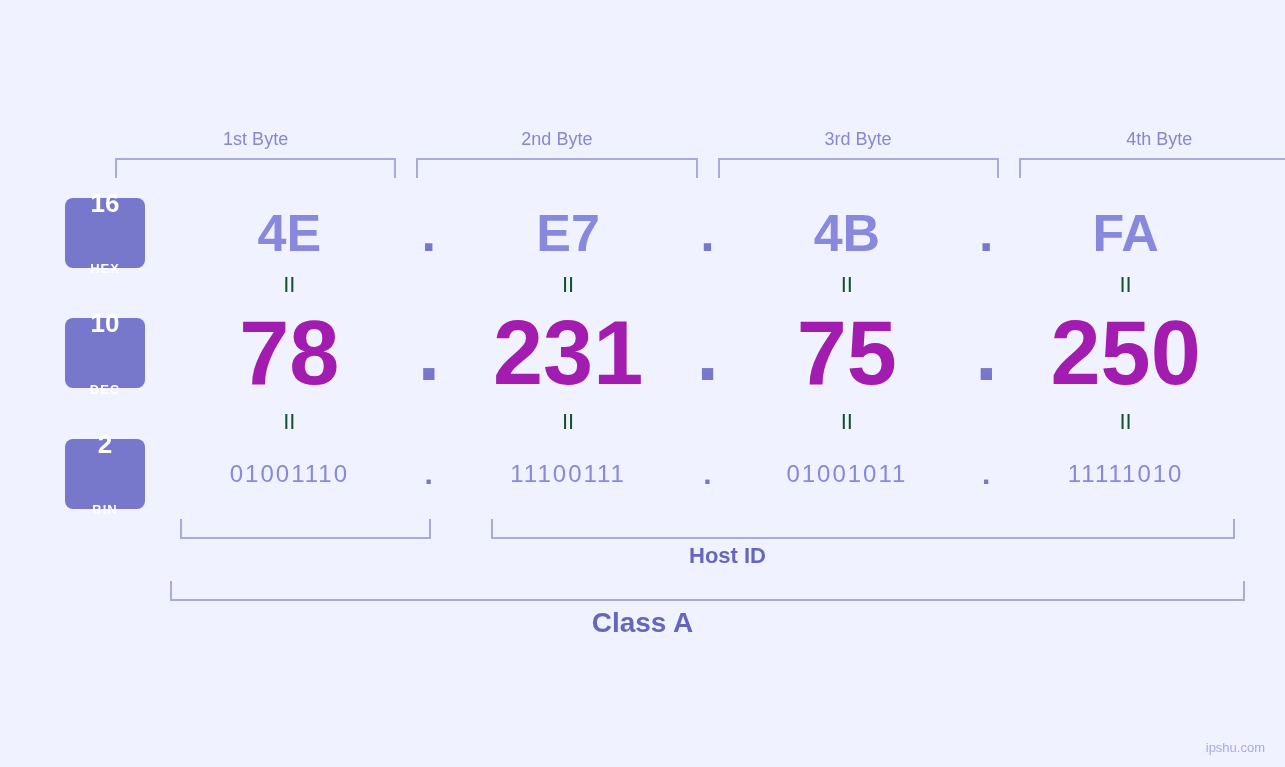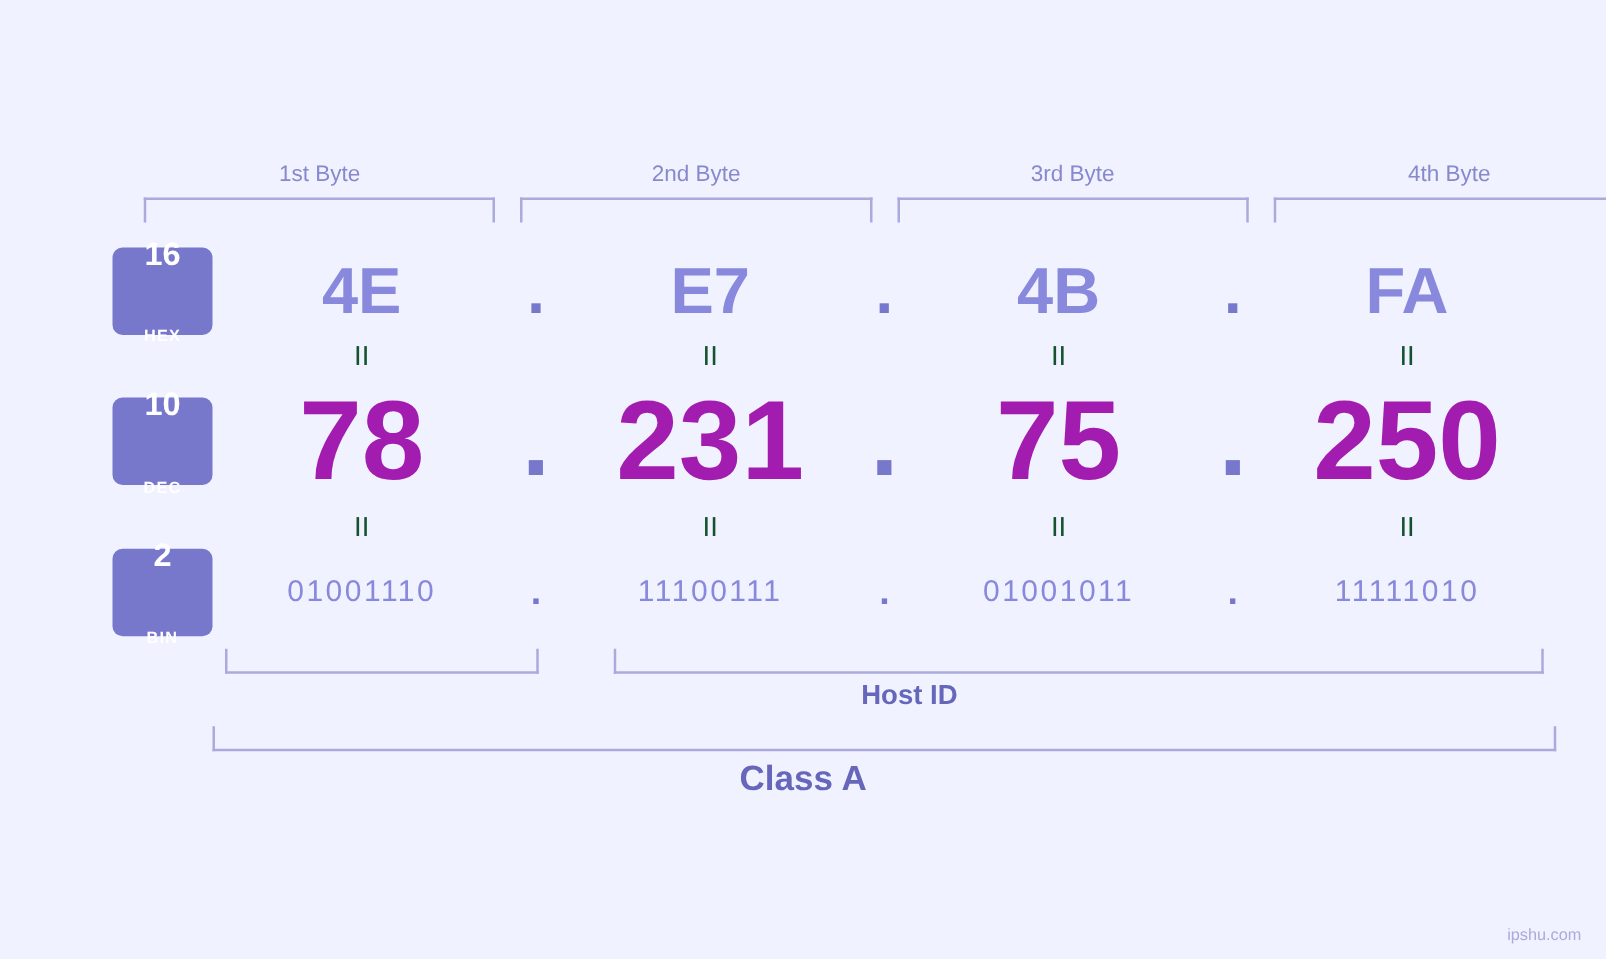--- a/index.html
+++ b/index.html
@@ -92,21 +92,21 @@
       display: flex;
       align-items: center;
       width: 100%;
       margin-bottom: 4px;
     }
 
     .badge-col {
       width: 130px;
       display: flex;
       align-items: center;
-      justify-content: flex-end;
+      justify-content: center;
     }
 
     .bytes-area {
       display: flex;
       flex: 1;
       align-items: center;
     }
 
     .byte-cell {
       flex: 1;

